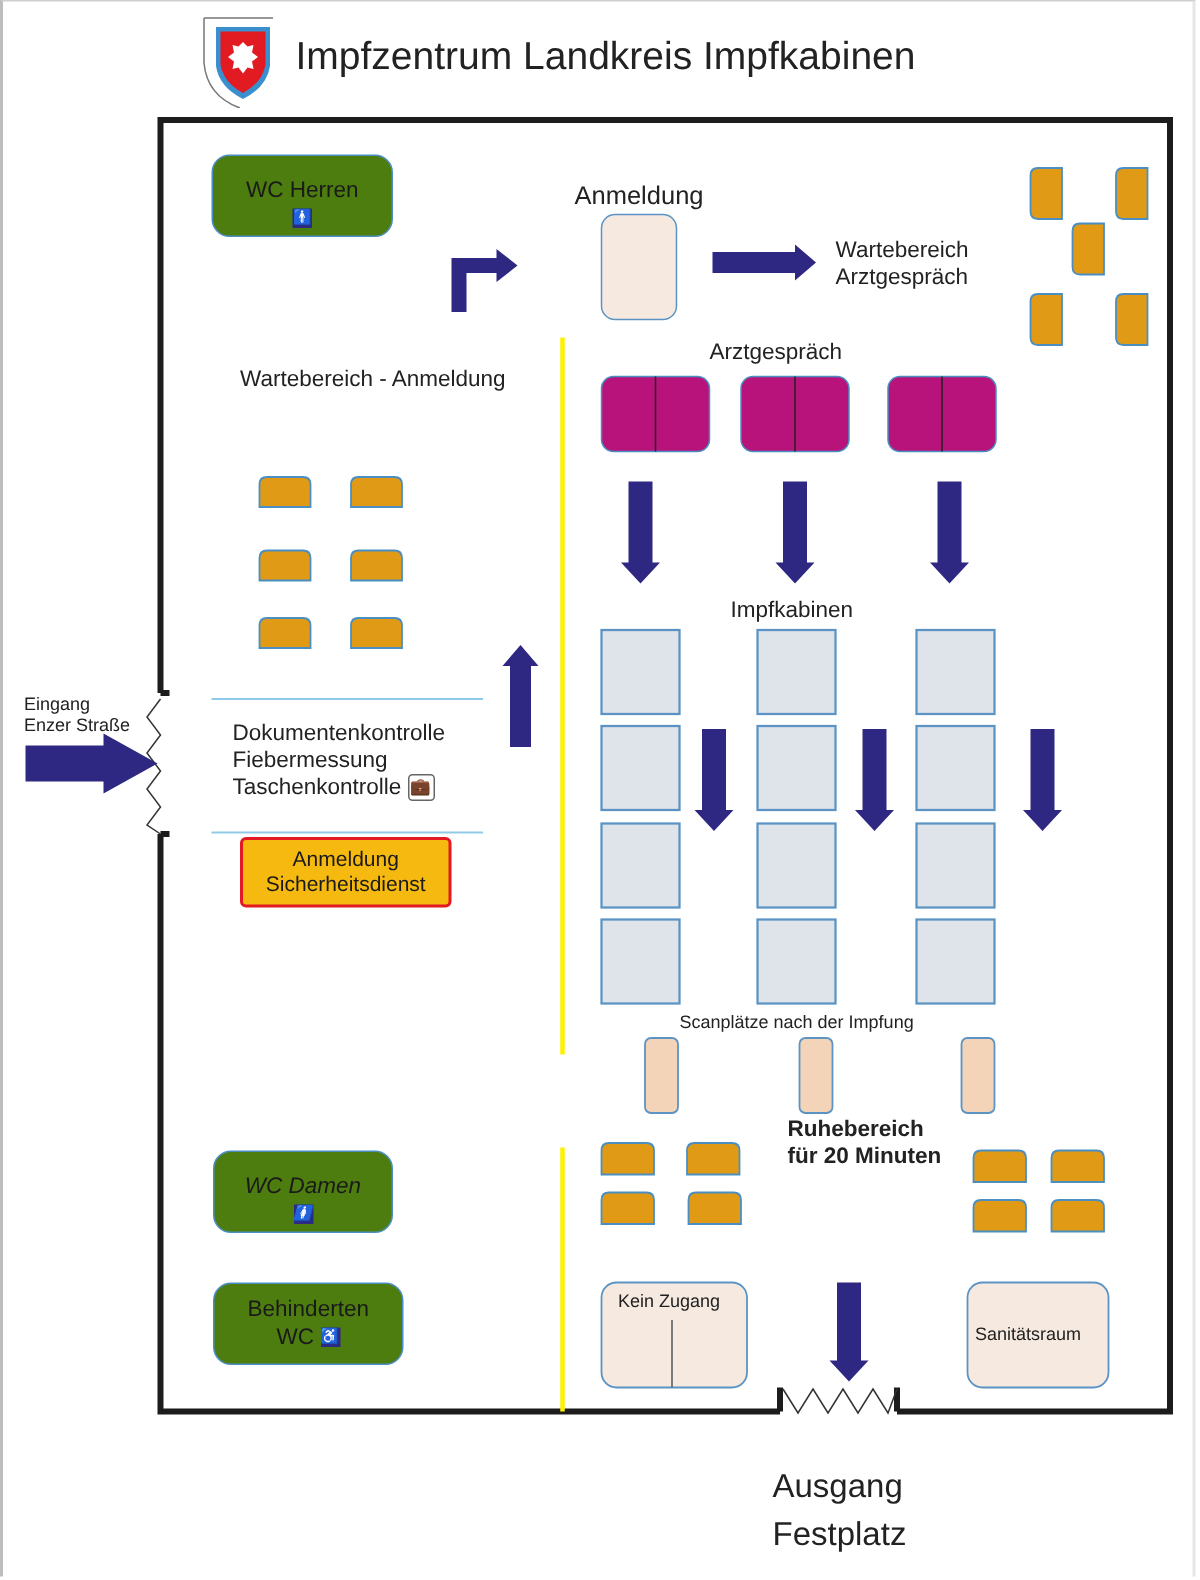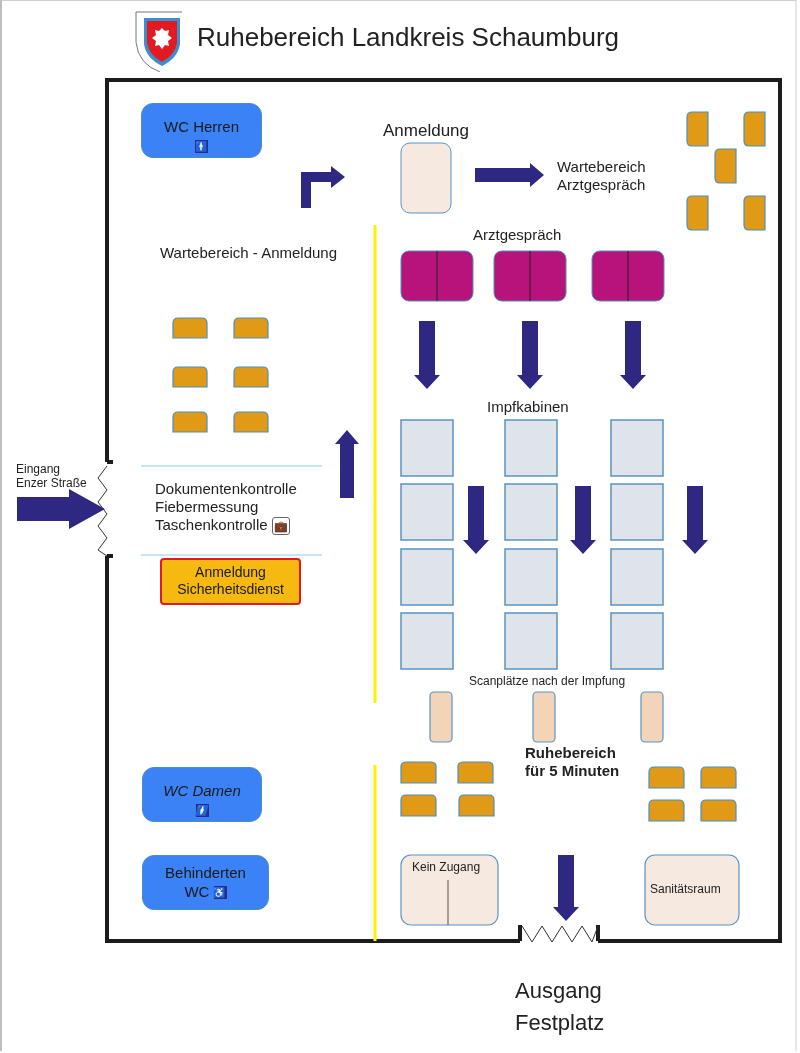--- a/index.html
+++ b/index.html
@@ -5,37 +5,37 @@
   html,body{margin:0;padding:0;background:#fff;}
   body{width:800px;height:1053px;position:relative;overflow:hidden;font-family:"Liberation Sans",sans-serif;color:#1a1a1a;}
   .frame{position:absolute;left:0;top:0;width:797px;height:1051px;border-left:2px solid #bdbdbd;border-right:2px solid #e6e6e6;border-top:1px solid #cfcfcf;box-sizing:border-box;}
   .abs{position:absolute;}
   .title{left:197px;top:22px;font-size:26px;color:#222;white-space:nowrap;}
   .crest{left:134px;top:8px;width:50px;height:64px;}
   svg.plan{position:absolute;left:0;top:0;}
   .lbl{position:absolute;font-size:15px;color:#222;white-space:nowrap;line-height:1.2;}
   .lbl-sm{font-size:12px;}
   .lbl-lg{font-size:22px;line-height:1.45;}
-  .wc{position:absolute;border:1.6px solid #4b8fc2;border-radius:12px;background:#3b82f6;box-sizing:border-box;text-align:center;font-size:15px;line-height:1.25;}
+  .wc{position:absolute;border:1.6px solid #4b8fc2;border-radius:12px;background:#4d7c0f;box-sizing:border-box;text-align:center;font-size:15px;line-height:1.25;}
   .wcico{display:inline-block;width:13px;height:13px;background:#2b2a85;color:#fff;font-size:10px;line-height:13px;text-align:center;vertical-align:middle;}
   .security{position:absolute;left:160px;top:558px;width:141px;height:47px;background:#f6b90f;border:2px solid #e21b23;border-radius:4px;box-sizing:border-box;text-align:center;font-size:14px;line-height:1.2;padding-top:4px;}
   .bag{display:inline-block;width:16px;height:16px;border:1px solid #666;border-radius:3px;vertical-align:middle;text-align:center;line-height:16px;font-size:11px;background:#fff;}
 </style>
 </head>
 <body>
 
 <div class="frame"></div>
 
 <svg class="abs crest" viewBox="0 0 50 64" width="50" height="64">
   <path d="M2 4 L48 4 M2 4 L2 34 Q4 56 26 64" fill="none" stroke="#777" stroke-width="1"></path>
   <path d="M10 10 L46 10 L46 36 Q44 50 28 58 Q12 50 10 36 Z" fill="#3a8fcf"></path>
   <path d="M13 13 L43 13 L43 35 Q41 47 28 54 Q15 47 13 35 Z" fill="#e21b23"></path>
   <path d="M28 20 L31 23 L35 22 L34 27 L38 30 L34 33 L35 38 L31 37 L28 41 L25 37 L21 38 L22 33 L18 30 L22 27 L21 22 L25 23 Z" fill="#fff"></path>
 </svg>
-<div class="abs title">Ruhebereich Landkreis Schaumburg</div>
+<div class="abs title">Impfzentrum Landkreis Impfkabinen</div>
 
 <svg class="plan" width="800" height="1053">
   <g id="walls">
     <path d="M107 462 L107 80 L780 80 L780 941 L598 941" fill="none" stroke="#1c1c1c" stroke-width="4"></path>
     <path d="M520 941 L107 941 L107 556" fill="none" stroke="#1c1c1c" stroke-width="4"></path>
     <path d="M107 462 L113 462 M107 556 L113 556" stroke="#1c1c1c" stroke-width="4"></path>
     <path d="M520 941 L520 925 M598 941 L598 925" stroke="#1c1c1c" stroke-width="4"></path>
   </g>
   <polyline points="107,466 98,478 107,490 98,502 107,514 98,526 107,538 98,550 107,556" fill="none" stroke="#333" stroke-width="1"></polyline>
   <polyline points="522,926 532,942 542,926 552,942 562,926 572,942 582,926 592,942 598,926" fill="none" stroke="#333" stroke-width="1"></polyline>
@@ -127,24 +127,24 @@
 </div>
 
 <div class="lbl" style="left:160px;top:244px;text-align:right;">Wartebereich - Anmeldung</div>
 <div class="lbl" style="left:383px;top:121px;font-size:17px;">Anmeldung</div>
 <div class="lbl" style="left:557px;top:158px;">
   <div>Wartebereich</div>
   <div>Arztgespräch</div>
 </div>
 <div class="lbl" style="left:473px;top:226px;">Arztgespräch</div>
 <div class="lbl" style="left:487px;top:398px;">Impfkabinen</div>
-<div class="lbl lbl-sm" style="left:453px;top:674px;margin-left:16px;">Scanplätze nach der Impfung</div>
+<div class="lbl lbl-sm" style="left:453px;top:674px;">Scanplätze nach der Impfung</div>
 <div class="lbl" style="left:525px;top:744px;text-align:left;font-weight:bold;">
   <div>Ruhebereich</div>
-  <div>für 5 Minuten</div>
+  <div>für 20 Minuten</div>
 </div>
 <div class="lbl lbl-sm" style="left:412px;top:860px;">Kein Zugang</div>
 <div class="lbl lbl-sm" style="left:650px;top:882px;">Sanitätsraum</div>
 
 <div class="lbl" style="left:155px;top:480px;">
   <div>Dokumentenkontrolle</div>
   <div>Fiebermessung</div>
   <div><span>Taschenkontrolle</span> <span class="bag">💼</span></div>
 </div>
 

